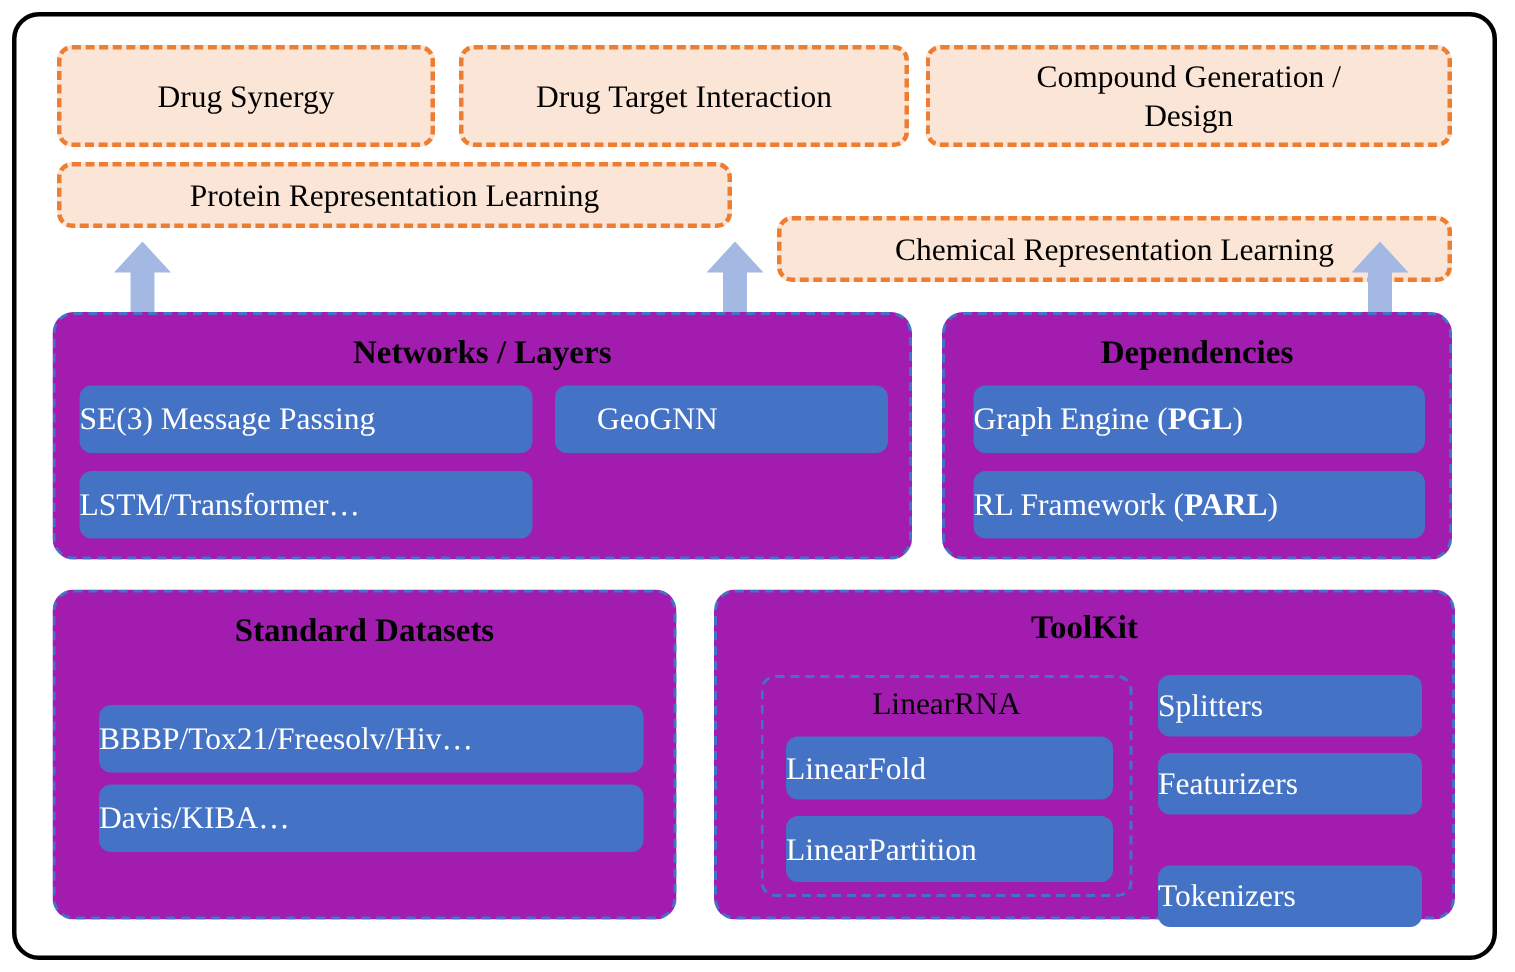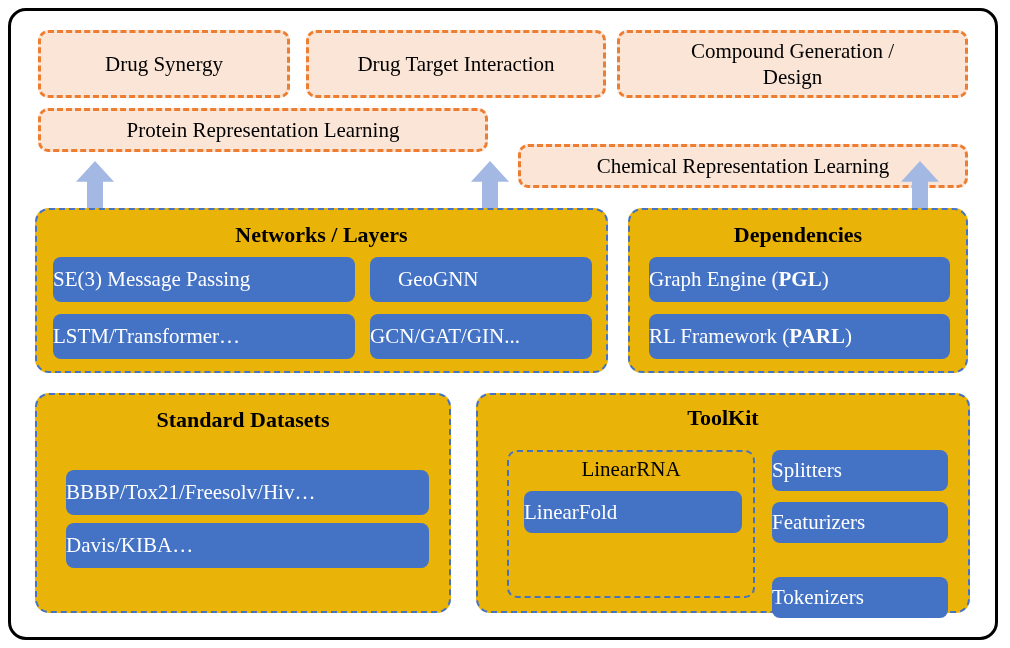--- a/index.html
+++ b/index.html
@@ -14,21 +14,21 @@
     box-sizing: border-box;
   }
   .obox {
     position: absolute; box-sizing: border-box;
     background: #FBE5D6; border: 3px dashed #ED7D31; border-radius: 10px;
     display: flex; align-items: center; justify-content: center;
     font-size: 21px; color: #000000; text-align: center; line-height: 26px;
   }
   .panel {
     position: absolute; box-sizing: border-box;
-    background: #eab308; border: 2px dashed #4472C4; border-radius: 14px;
+    background: #a21caf; border: 2px dashed #4472C4; border-radius: 14px;
   }
   .panel-title {
     position: absolute; left: 0; width: 100%; text-align: center;
     font-weight: bold; font-size: 22px; color: #000000;
   }
   .pill {
     position: absolute; box-sizing: border-box;
     background: #4472C4; border-radius: 8px;
     display: flex; align-items: center; justify-content: flex-start;
     color: #ffffff; font-size: 21px; text-align: center; white-space: nowrap;
@@ -81,23 +81,20 @@
   <div class="panel-title" style="top:12px;">Networks / Layers</div>
   <div class="pill" style="left:16px; top:47px; width:302px; height:45px;">
     <span>SE(3) Message Passing</span>
   </div>
   <div class="pill" style="left:333px; top:47px; width:222px; height:45px;padding-left:28px;">
     <span>GeoGNN</span>
   </div>
   <div class="pill" style="left:16px; top:104px; width:302px; height:45px;">
     <span>LSTM/Transformer…</span>
   </div>
-  <div class="pill" style="left:333px; top:104px; width:222px; height:45px;">
-    <span>GCN/GAT/GIN...</span>
-  </div>
 </div>
 
 <div class="panel" style="left:628px; top:208px; width:340px; height:165px;">
   <div class="panel-title" style="top:12px;">Dependencies</div>
   <div class="pill" style="left:19px; top:47px; width:301px; height:45px;">
     <span><span>Graph Engine (</span><b>PGL</b><span>)</span></span>
   </div>
   <div class="pill" style="left:19px; top:104px; width:301px; height:45px;">
     <span><span>RL Framework (</span><b>PARL</b><span>)</span></span>
   </div>
@@ -114,20 +111,23 @@
 </div>
 
 <div class="panel" style="left:476px; top:393px; width:494px; height:220px;">
   <div class="panel-title" style="top:10px;text-align:center;">ToolKit</div>
 
   <div class="subpanel" style="left:29px; top:55px; width:248px; height:148px;">
     <div class="sub-label" style="top:5px;">LinearRNA</div>
     <div class="pill" style="left:15px; top:39px; width:218px; height:42px;">
       <span>LinearFold</span>
     </div>
+    <div class="pill" style="left:15px; top:92px; width:218px; height:44px;">
+      <span>LinearPartition</span>
+    </div>
   </div>
 
   <div class="pill" style="left:294px; top:55px; width:176px; height:41px;">
     <span>Splitters</span>
   </div>
   <div class="pill" style="left:294px; top:107px; width:176px; height:41px;">
     <span>Featurizers</span>
   </div>
   <div class="pill" style="left:294px; top:158px; width:176px; height:41px;margin-top:24px;">
     <span>Tokenizers</span>

